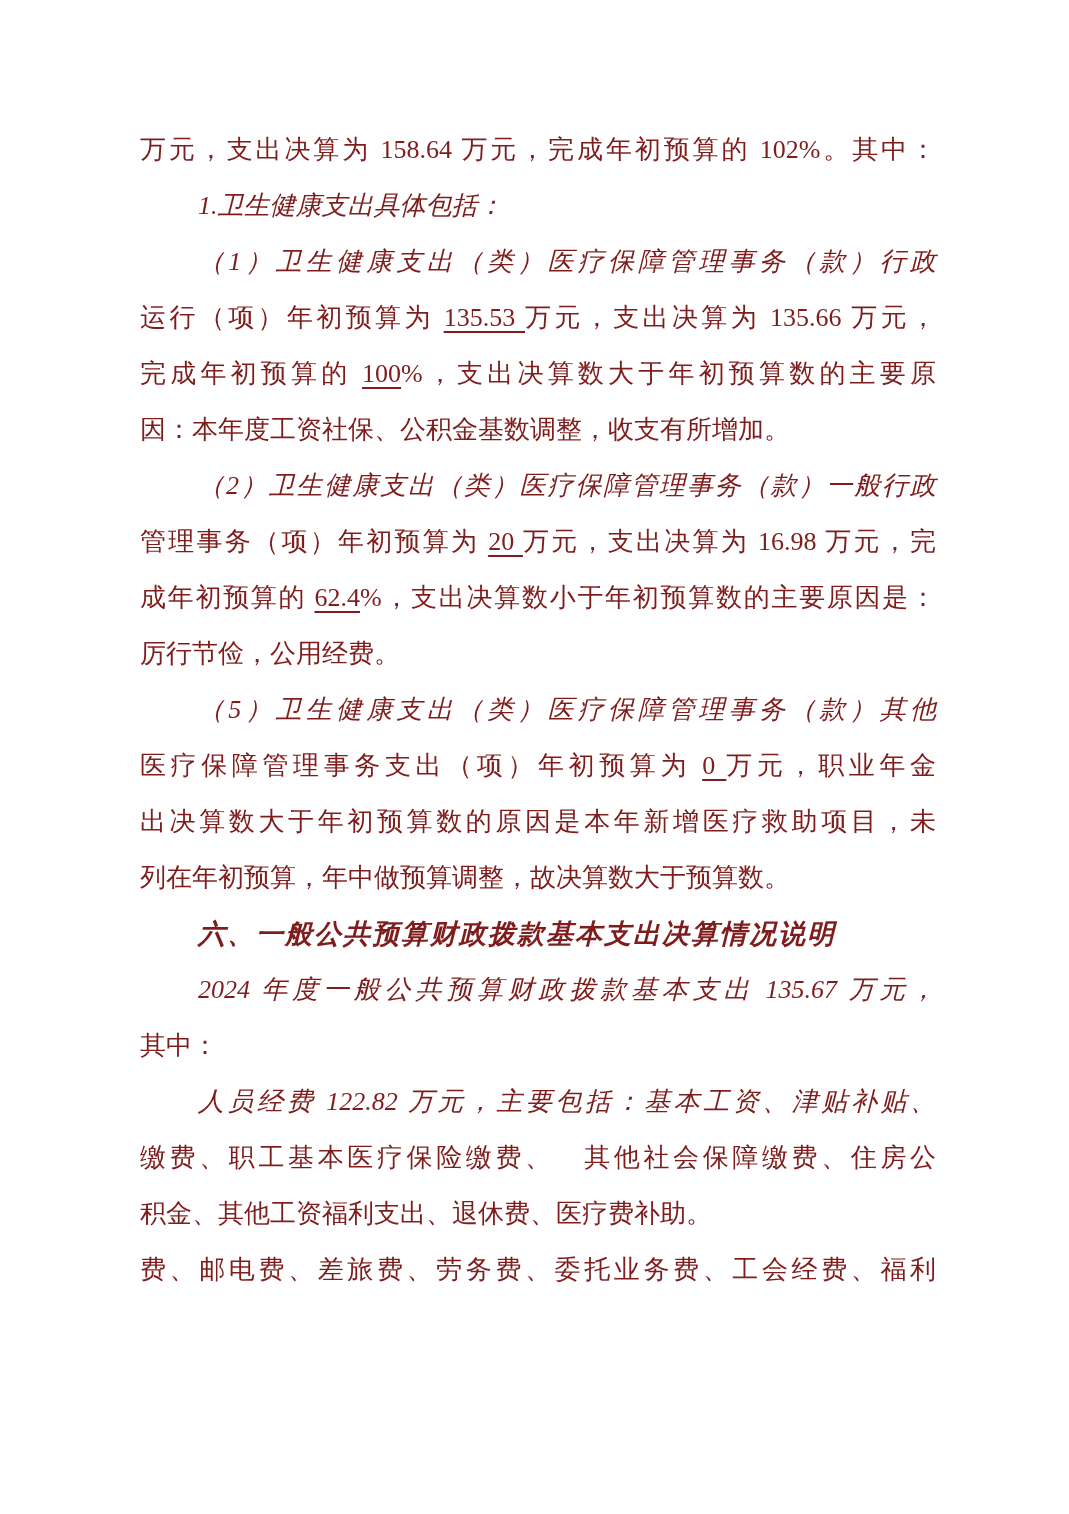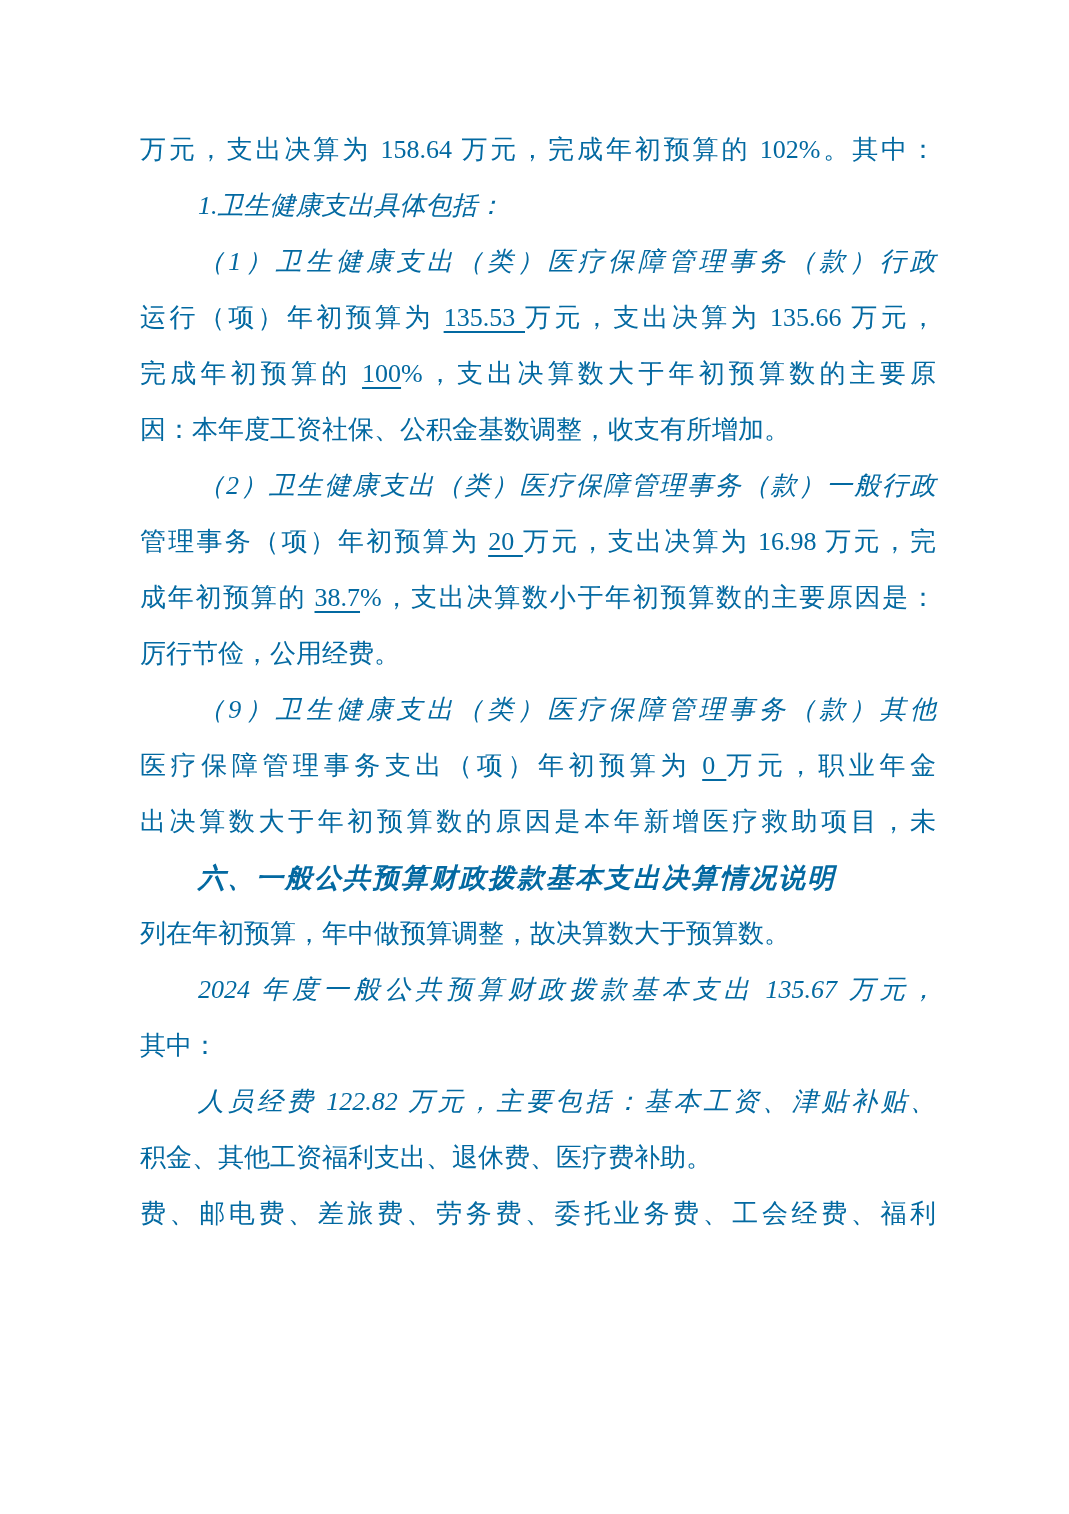--- a/index.html
+++ b/index.html
@@ -16,21 +16,21 @@
     padding: 122px 133px 0 140px;
     overflow: hidden;
   }
   .doc-body {
     width: 100%;
   }
   .line {
     font-family: "Liberation Serif", "DejaVu Serif", serif;
     font-size: 26px;
     line-height: 56px;
-    color: #0369a1;
+    color: #7f1d1d;
     text-align: justify;
     word-break: break-all;
   }
   .line.fill { text-align-last: justify; }
   .line.end  { text-align-last: left; }
   .line.ind  { text-indent: 58px; font-style: italic; }
   .line.heading {
     font-family: "Liberation Sans", "DejaVu Sans", sans-serif;
     font-weight: bold;
     font-size: 27px;
@@ -49,26 +49,27 @@
 <main class="page">
   <div class="doc-body" id="doc-body">
       <div class="line fill"><span>万元，支出决算为 158.64 万元，完成年初预算的 102%。其中：</span></div>
       <div class="line ind end"><span>1.卫生健康支出具体包括：</span></div>
       <div class="line ind fill"><span>（1）卫生健康支出（类）医疗保障管理事务（款）行政</span></div>
       <div class="line fill"><span>运行（项）年初预算为 </span><span class="u">135.53 </span><span>万元，支出决算为 135.66 万元，</span></div>
       <div class="line fill"><span>完成年初预算的 </span><span class="u">100</span><span>%，支出决算数大于年初预算数的主要原</span></div>
       <div class="line end"><span>因：本年度工资社保、公积金基数调整，收支有所增加。</span></div>
       <div class="line ind fill"><span>（2）卫生健康支出（类）医疗保障管理事务（款）一般行政</span></div>
       <div class="line fill"><span>管理事务（项）年初预算为 </span><span class="u">20 </span><span>万元，支出决算为 16.98 万元，完</span></div>
-      <div class="line fill"><span>成年初预算的 </span><span class="u">38.7</span><span>%，支出决算数小于年初预算数的主要原因是：</span></div>
+      <div class="line fill"><span>成年初预算的 </span><span class="u">62.4</span><span>%，支出决算数小于年初预算数的主要原因是：</span></div>
       <div class="line end"><span>厉行节俭，公用经费。</span></div>
-      <div class="line ind fill"><span>（9）卫生健康支出（类）医疗保障管理事务（款）其他</span></div>
+      <div class="line ind fill"><span>（5）卫生健康支出（类）医疗保障管理事务（款）其他</span></div>
       <div class="line fill"><span>医疗保障管理事务支出（项）年初预算为 </span><span class="u">0 </span><span>万元，职业年金</span></div>
       <div class="line fill"><span>出决算数大于年初预算数的原因是本年新增医疗救助项目，未</span></div>
+      <div class="line end"><span>列在年初预算，年中做预算调整，故决算数大于预算数。</span></div>
       <div class="line ind heading end"><span>六、一般公共预算财政拨款基本支出决算情况说明</span></div>
-      <div class="line end"><span>列在年初预算，年中做预算调整，故决算数大于预算数。</span></div>
       <div class="line ind fill"><span>2024 年度一般公共预算财政拨款基本支出 135.67 万元，</span></div>
       <div class="line end"><span>其中：</span></div>
       <div class="line ind fill"><span>人员经费 122.82 万元，主要包括：基本工资、津贴补贴、</span></div>
+      <div class="line fill"><span>缴费、职工基本医疗保险缴费、　其他社会保障缴费、住房公</span></div>
       <div class="line end"><span>积金、其他工资福利支出、退休费、医疗费补助。</span></div>
       <div class="line fill"><span>费、邮电费、差旅费、劳务费、委托业务费、工会经费、福利</span></div>
     </div>
 </main>
 
 </body></html>

